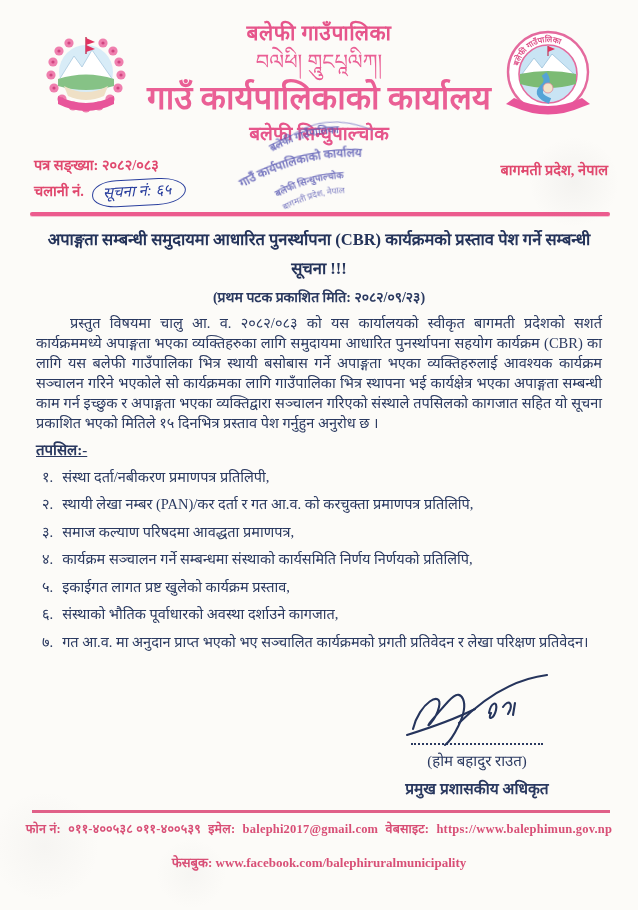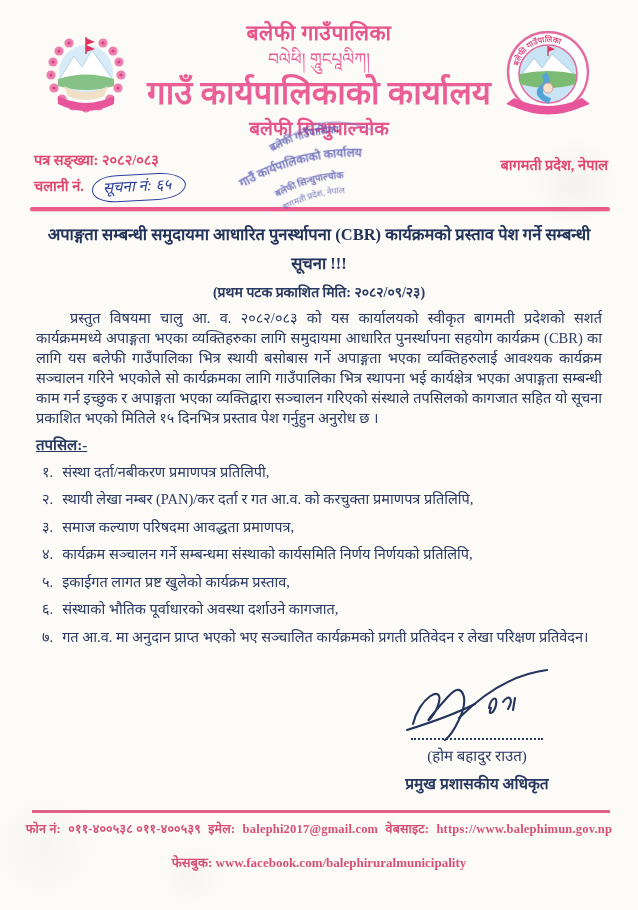--- a/index.html
+++ b/index.html
@@ -13,21 +13,21 @@
     content:""; position:absolute; inset:0; pointer-events:none;
     background:
       radial-gradient(circle at 90% 20%, rgba(130,130,130,.07), transparent 45px),
       radial-gradient(circle at 7% 93%, rgba(130,130,130,.05), transparent 55px),
       radial-gradient(circle at 30% 96%, rgba(140,140,140,.05), transparent 35px);
   }
 
   
   .letterhead { position:relative; text-align:center; padding-top:20px; }
   .h-muni   { font-size:21px; font-weight:bold; color:#e6558b; letter-spacing:.5px; line-height:1.25; }
-  .h-tib    { font-size:17px; color:#ea5f95; margin-top:3px; line-height:1.25; }
+  .h-tib    { font-size:21px; color:#ea5f95; margin-top:3px; line-height:1.25; }
   .h-office { font-size:33px; font-weight:bold; color:#ea5f95; margin-top:3px; line-height:1.2; }
   .h-loc    { font-size:19px; font-weight:bold; color:#e6558b; margin-top:2px; }
   .logo { position:absolute; top:30px; }
   .logo-left  { left:44px;  width:84px; height:88px; }
   .logo-right { right:44px; width:92px; height:90px; }
 
   
   .stamp {
     position:absolute; left:234px; top:108px; width:176px; height:106px;
     transform:rotate(-6deg); opacity:.82; filter:blur(.35px); z-index:3; pointer-events:none;

